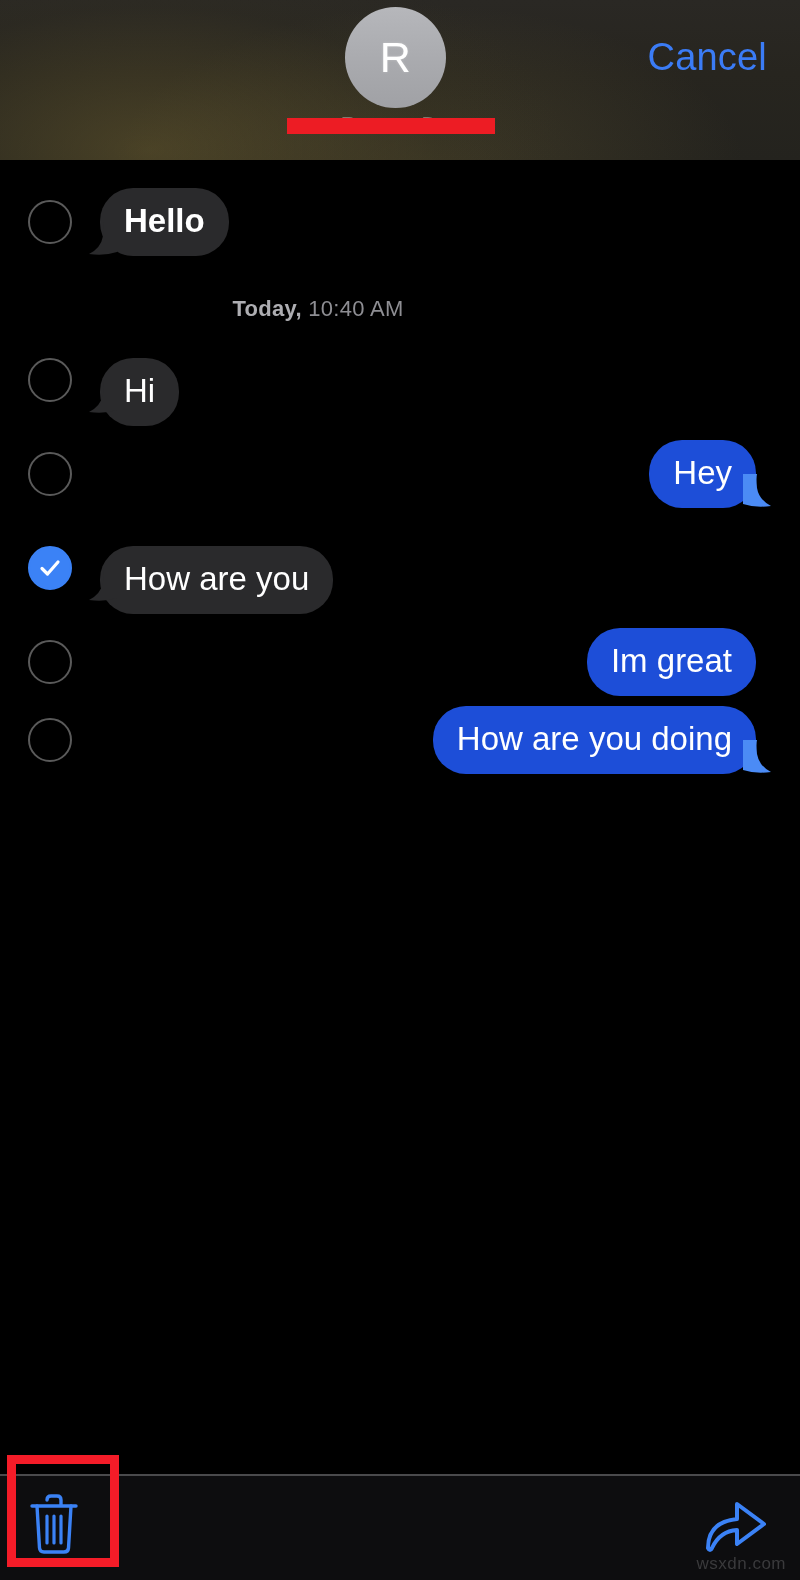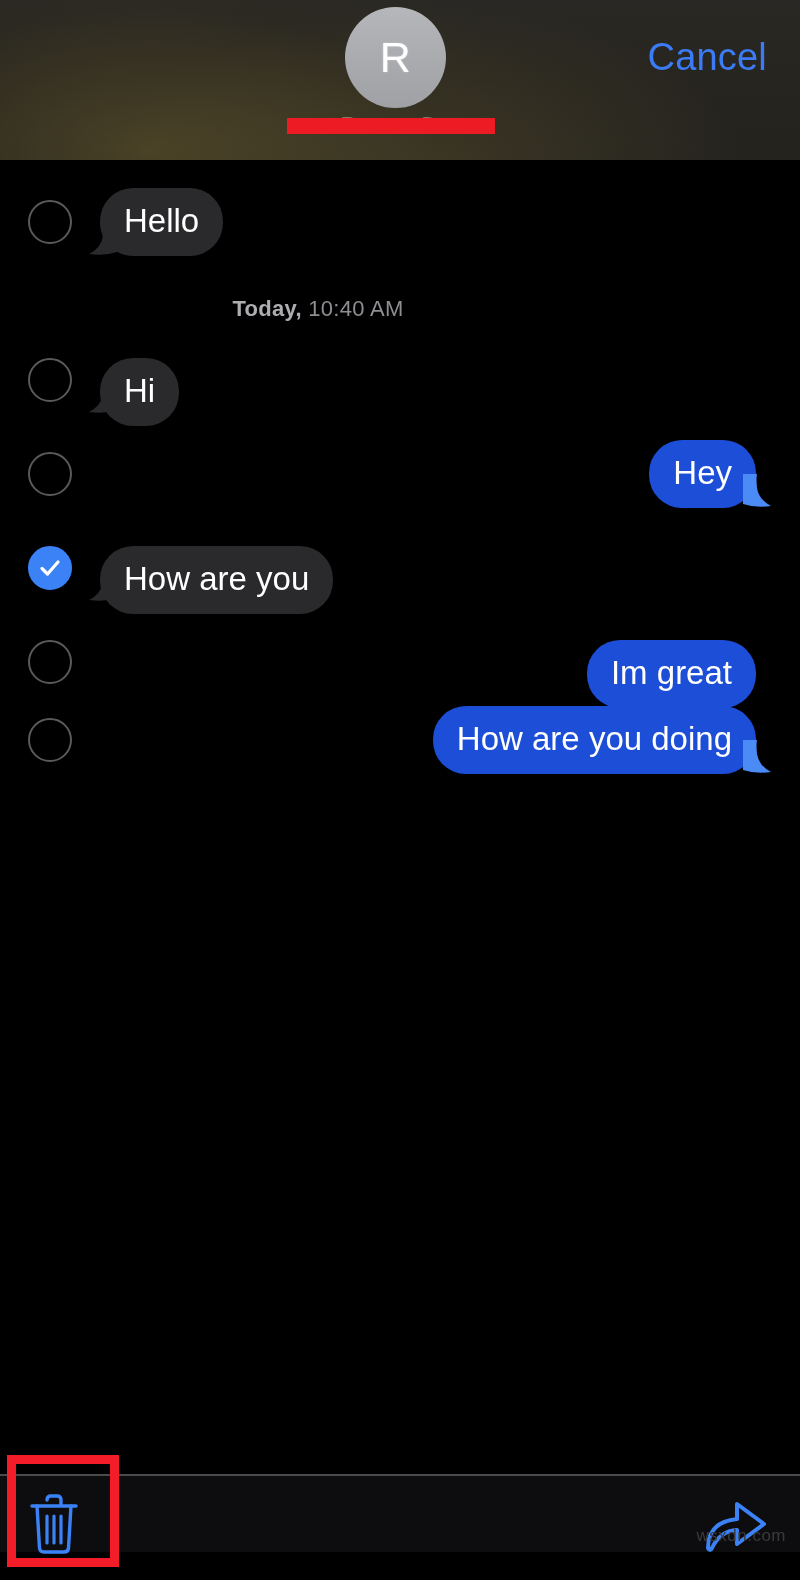--- a/index.html
+++ b/index.html
@@ -87,21 +87,21 @@
   .tail svg { display:block; }
 
   .timestamp {
     position:absolute; left:0; width:636px; text-align:center;
     font-size:22px; color:#8e8e93; letter-spacing:0.3px;
   }
   .timestamp b { color:#aeaeb2; font-weight:700; }
 
   
   .bottom-bar {
-    position:absolute; left:0; top:1474px; width:800px; height:78px;
+    position:absolute; left:0; top:1474px; width:800px; height:106px;
     background:#0d0d0f;
     border-top:2px solid #4a4a4c;
   }
   .trash-btn {
     position:absolute; left:26px; top:15px; width:56px; height:66px;
     cursor:pointer;
   }
   .forward-btn {
     position:absolute; right:32px; top:18px; width:64px; height:60px;
     cursor:pointer;
@@ -130,21 +130,21 @@
     <div class="cancel-btn">Cancel</div>
     <div class="header-sep"></div>
   </div>
 
   <div class="thread">
 
     <div class="msg-row" style="top:26px;">
       <div class="sel-circle" style="top:12px;">
         
       </div>
-      <div class="bubble incoming" style="top:0px;">Hello</div>
+      <div class="bubble incoming" style="top:0px;font-weight:bold;">Hello</div>
       <div class="tail" style="left:87px; top:34px;">
         <svg width="30" height="34" viewBox="0 0 30 34">
             <path d="M30 0 L30 30 Q18 34 2 32 Q14 26 16 14 Q17 4 16 0 Z" fill="#2a2a2c"></path>
           </svg>
       </div>
     </div>
 
     <div class="timestamp" style="top:134px;">
       <b>Today,</b>
       <span>10:40 AM</span>
@@ -185,21 +185,21 @@
         <svg width="30" height="34" viewBox="0 0 30 34">
             <path d="M30 0 L30 30 Q18 34 2 32 Q14 26 16 14 Q17 4 16 0 Z" fill="#2a2a2c"></path>
           </svg>
       </div>
     </div>
 
     <div class="msg-row" style="top:466px;">
       <div class="sel-circle" style="top:12px;">
         
       </div>
-      <div class="bubble outgoing" style="top:12px; right:44px;">Im great</div>
+      <div class="bubble outgoing" style="top:0px; right:44px;">Im great</div>
     </div>
 
     <div class="msg-row" style="top:544px;">
       <div class="sel-circle" style="top:12px;">
         
       </div>
       <div class="bubble outgoing" style="top:0px; right:44px;">How are you doing</div>
       <div class="tail" style="right:27px; top:34px;">
         <svg width="30" height="34" viewBox="0 0 30 34">
             <path d="M0 0 L0 30 Q12 34 28 32 Q16 26 14 14 Q13 4 14 0 Z" fill="#4b8bf5"></path>

